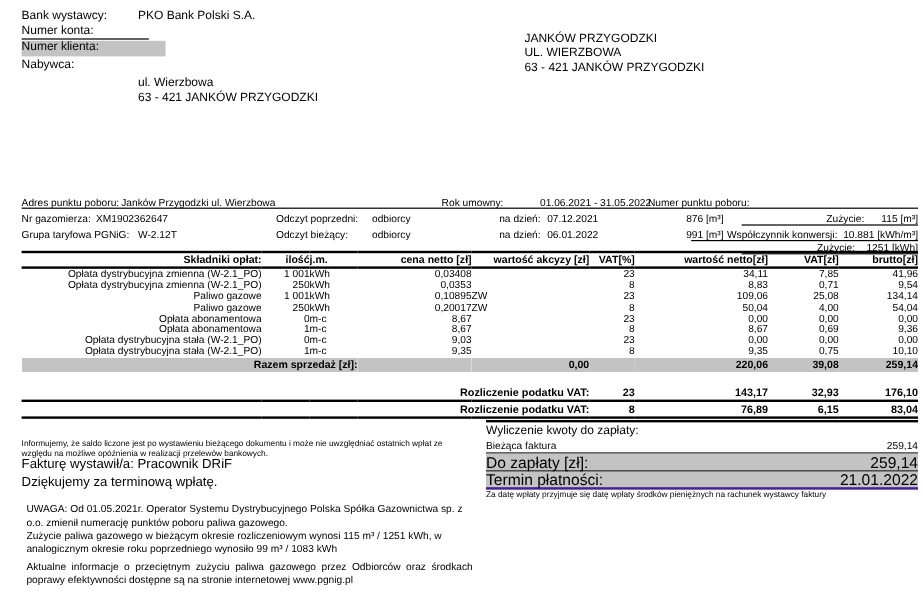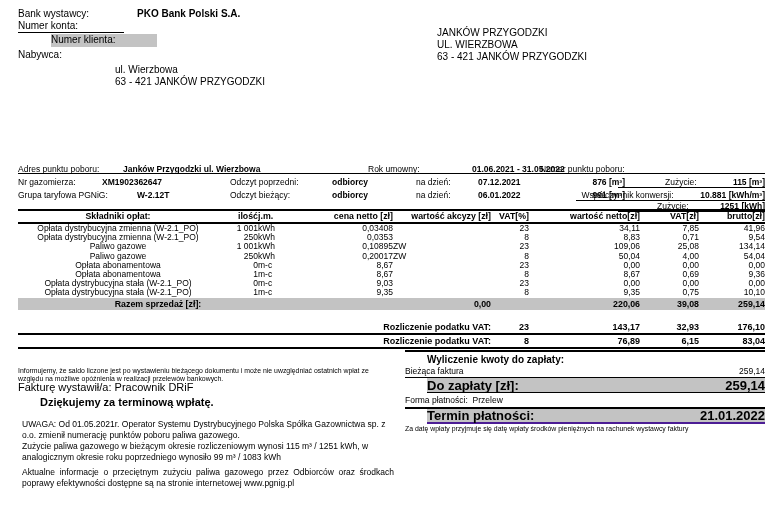--- a/index.html
+++ b/index.html
@@ -2,28 +2,28 @@
 <html><head>
 <meta charset="utf-8">
 <style>
   * { margin:0; padding:0; box-sizing:border-box; }
   html,body { background:#ffffff; }
   .page {
     position:relative; width:769px; height:507px; background:#fff;
     font-family:"Liberation Sans", sans-serif; color:#000; overflow:hidden;
   }
   .abs { position:absolute; }
-  .b { font-weight:bold;margin-left:22px; }
+  .b { font-weight:normal; }
   .hl { background:#c3c3c3; }
   .fs10 { font-size:10px; line-height:12px; }
   .fs85 { font-size:8.5px; line-height:10px; }
   .fs7  { font-size:6.9px; line-height:8px; }
   .ta-r { text-align:right; }
   .ta-c { text-align:left; }
-  .ta-l { text-align:center; }
+  .ta-l { text-align:right; }
 
   
   .uline { border-bottom:1px solid #000; }
 
   table { border-collapse:collapse; table-layout:fixed; }
   table.charges { position:absolute; left:18px; top:209px; width:747px; }
   table.charges th {
     font-size:8.8px; line-height:11px; height:13px; font-weight:bold;
     border-top:2px solid #000; border-bottom:2px solid #000; padding:0;
     white-space:nowrap; overflow:hidden;
@@ -49,21 +49,21 @@
 </style>
 </head>
 <body>
 
 <div class="page">
 
   <div class="abs fs10" style="left:18px; top:8px;">Bank wystawcy:</div>
   <div class="abs fs10 b" style="left:115px; top:8px;">PKO Bank Polski S.A.</div>
   <div class="abs fs10" style="left:18px; top:20px;">Numer konta:</div>
   <div class="abs" style="left:18px; top:32px; width:106px; border-top:1.5px solid #000;"></div>
-  <div class="abs fs10 hl" style="left:18px; top:34px; width:106px; height:13px;margin-left:33px;">Numer klienta:</div>
+  <div class="abs fs10 hl" style="left:18px; top:34px; width:120px; height:13px;">Numer klienta:</div>
   <div class="abs fs10" style="left:18px; top:49px;">Nabywca:</div>
   <div class="abs fs10" style="left:115px; top:64px;">ul. Wierzbowa</div>
   <div class="abs fs10" style="left:115px; top:76px;">63 - 421 JANKÓW PRZYGODZKI</div>
 
   <div class="abs fs10" style="left:437px; top:27px;">
     <div>JANKÓW PRZYGODZKI</div>
     <div>UL. WIERZBOWA</div>
     <div>63 - 421 JANKÓW PRZYGODZKI</div>
   </div>
 
@@ -267,23 +267,20 @@
   <div class="abs" style="left:405px; top:350px; width:360px; border-top:2px solid #000;">
     <div class="b" style="font-size:10px; padding:2px 0 1px 0;">Wyliczenie kwoty do zapłaty:</div>
     <div class="row-flex" style="font-size:8.5px; border-bottom:1px solid #000; padding-bottom:1px;">
       <span>Bieżąca faktura</span>
       <span>259,14</span>
     </div>
     <div class="row-flex hl b" style="font-size:13px; height:15px; border-bottom:1.5px solid #000;">
       <span>Do zapłaty [zł]:</span>
       <span>259,14</span>
     </div>
-    <div style="font-size:8.5px; padding:2px 0; border-bottom:2px solid #000;">
-      <span>Forma płatności:</span>&nbsp;&nbsp;<span>Przelew</span>
-    </div>
     <div class="row-flex hl b" style="font-size:13px; height:15px; border-bottom:2px solid #4c1d95;">
       <span>Termin płatności:</span>
       <span>21.01.2022</span>
     </div>
     <div class="fs7" style="padding-top:1px;">Za datę wpłaty przyjmuje się datę wpłaty środków pieniężnych na rachunek wystawcy faktury</div>
   </div>
 
   <div class="abs fs85" style="left:22px; top:419px; width:370px; line-height:11px;">UWAGA: Od 01.05.2021r. Operator Systemu Dystrybucyjnego Polska Spółka Gazownictwa sp. z o.o. zmienił numerację punktów poboru paliwa gazowego.</div>
   <div class="abs fs85" style="left:22px; top:441px; width:370px; line-height:11px;">Zużycie paliwa gazowego w bieżącym okresie rozliczeniowym wynosi 115 m³ / 1251 kWh, w analogicznym okresie roku poprzedniego wynosiło 99 m³ / 1083 kWh</div>
   <div class="abs fs85" style="left:22px; top:467px; width:372px; line-height:11px; text-align:justify;">Aktualne informacje o przeciętnym zużyciu paliwa gazowego przez Odbiorców oraz środkach poprawy efektywności dostępne są na stronie internetowej www.pgnig.pl</div>

